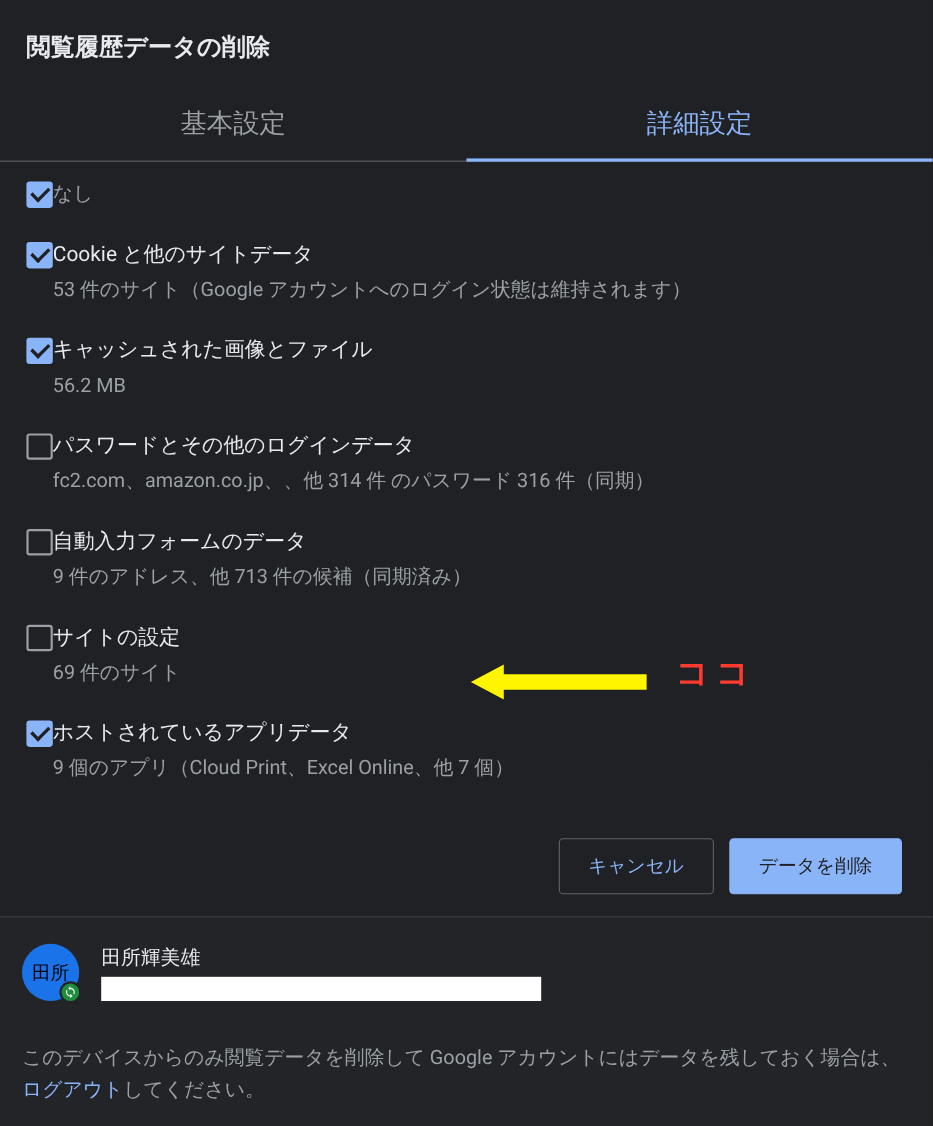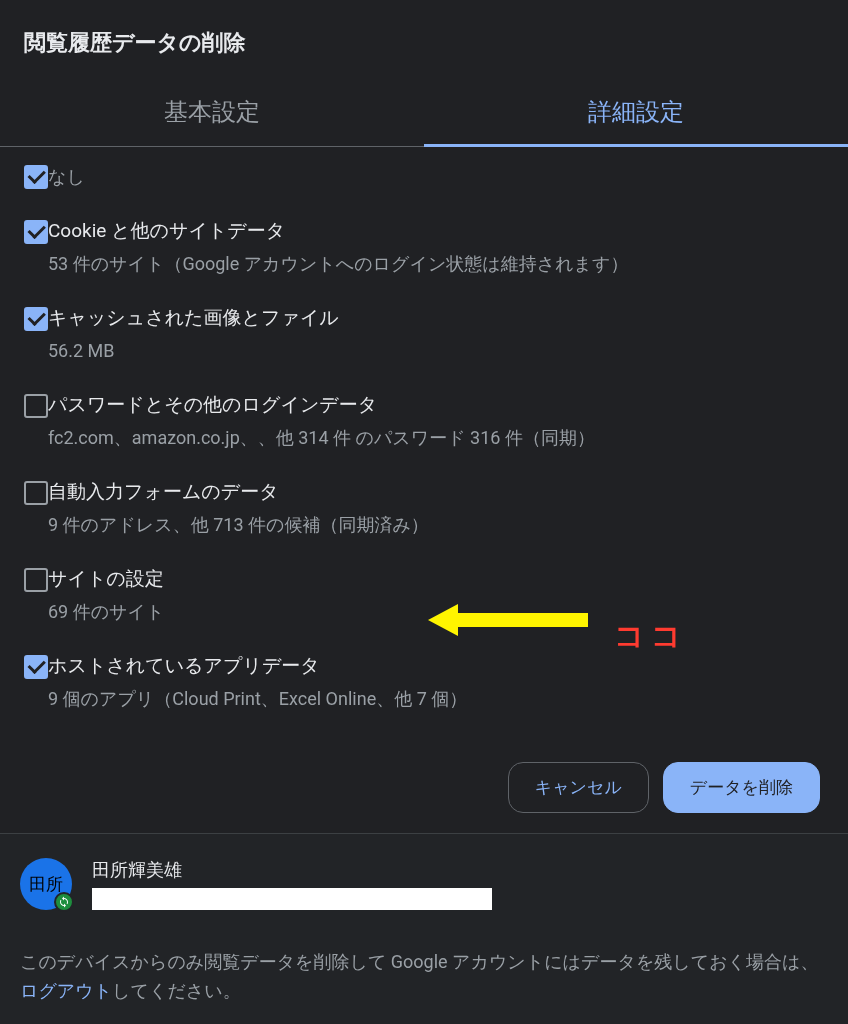--- a/index.html
+++ b/index.html
@@ -89,21 +89,21 @@
     .item-row.cut .item-title { color: #6d6d6d; }
     .button-row {
       display: flex;
       justify-content: flex-end;
       gap: 14px;
       padding: 28px 28px 20px 28px;
     }
     .btn {
       padding: 13px 26px;
       font-size: 17px;
-      border-radius: 15px;
+      border-radius: 4px;
       cursor: pointer;
       border: 1px solid transparent;
     }
     .btn-cancel {
       background: transparent;
       border: 1px solid #5f6368;
       color: #8ab4f8;
     }
     .btn-primary {
       background: #8ab4f8;
@@ -173,21 +173,21 @@
       position: absolute;
       top: 600px;
       left: 428px;
       width: 160px;
       height: 40px;
       pointer-events: none;
     }
     .arrow-annotation svg { width: 100%; height: 100%; }
     .arrow-label {
       position: absolute;
-      top: 616px;
+      top: 592px;
       left: 614px;
       font-size: 30px;
       font-weight: 600;
       color: #ff3b30;
       letter-spacing: 6px;
       pointer-events: none;
     }
   </style>
 </head>
 <body>

